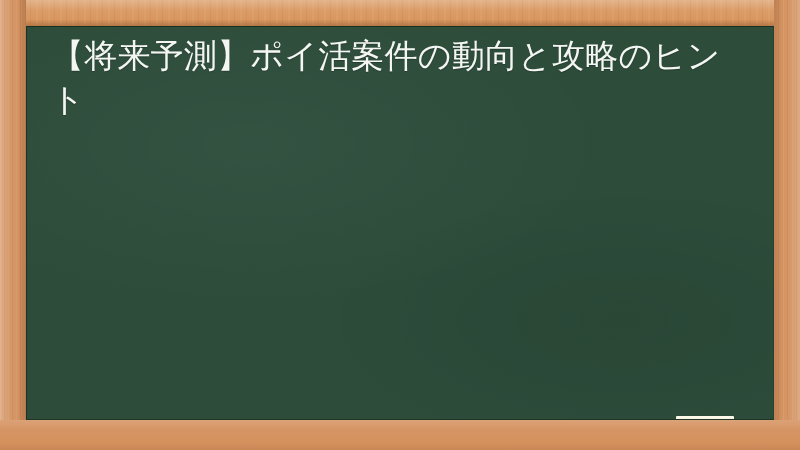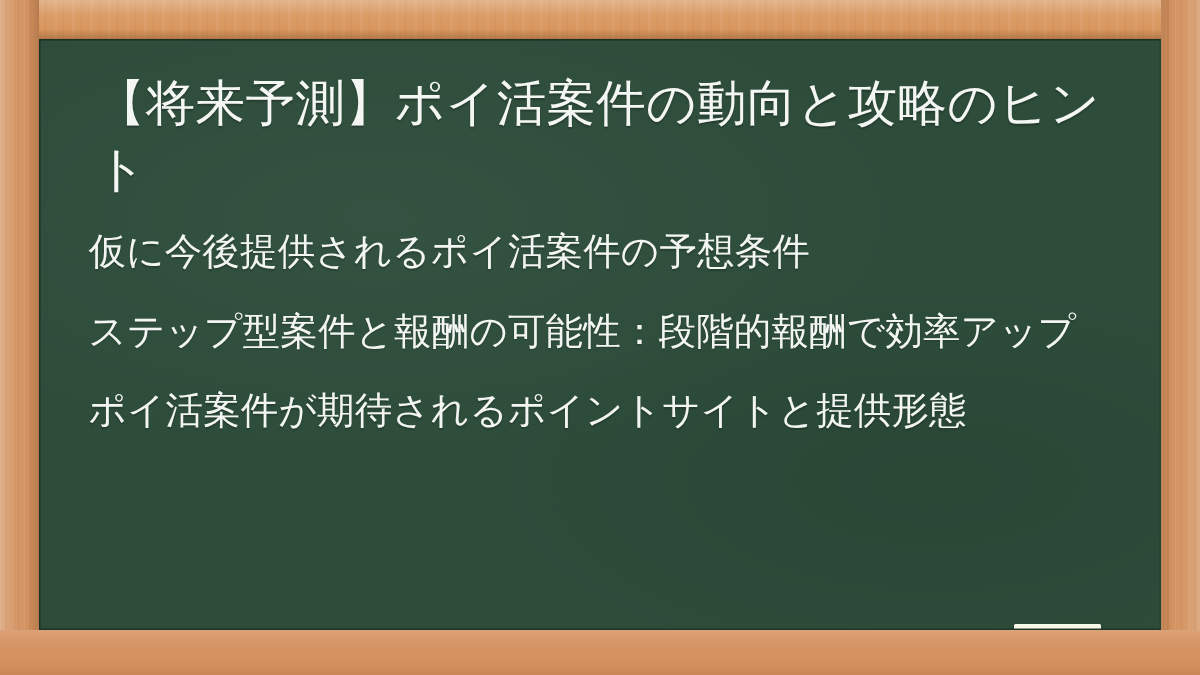--- a/index.html
+++ b/index.html
@@ -114,21 +114,21 @@
     left: 0; top: 0; right: 0; bottom: 0;
     padding: 0;
   }
 
   
   #board-title {
     position: absolute;
     left: 21px;
     top: 4px;
     width: 700px;
-    margin: 16px;
+    margin: 3px;
     color: #f4f6f3;
     font-family: "DejaVu Sans", "Liberation Sans", sans-serif;
     font-weight: 400;
     font-size: 33px;
     line-height: 1.33;
     letter-spacing: 0.2px;
     text-shadow: 0 1px 1px rgba(0,0,0,0.22);
     white-space: pre-wrap;
   }
 
@@ -176,24 +176,19 @@
   <div id="frame-top-bevel"></div>
   <div id="frame-left-bevel"></div>
   <div id="frame-right-bevel"></div>
   <div id="frame-bottom-bevel"></div>
 
   <div id="chalkboard-surface">
     <div id="chalkboard-inner">
 
       <h1 id="board-title">【将来予測】ポイ活案件の動向と攻略のヒント</h1>
 
-      <ul id="headings-list">
-        <li class="heading-item">仮に今後提供されるポイ活案件の予想条件</li>
-        <li class="heading-item">ステップ型案件と報酬の可能性：段階的報酬で効率アップ</li>
-        <li class="heading-item">ポイ活案件が期待されるポイントサイトと提供形態</li>
-      </ul>
 
     </div>
 
     <div id="chalk-stick"></div>
   </div>
 
 </div>
 
 </body></html>

